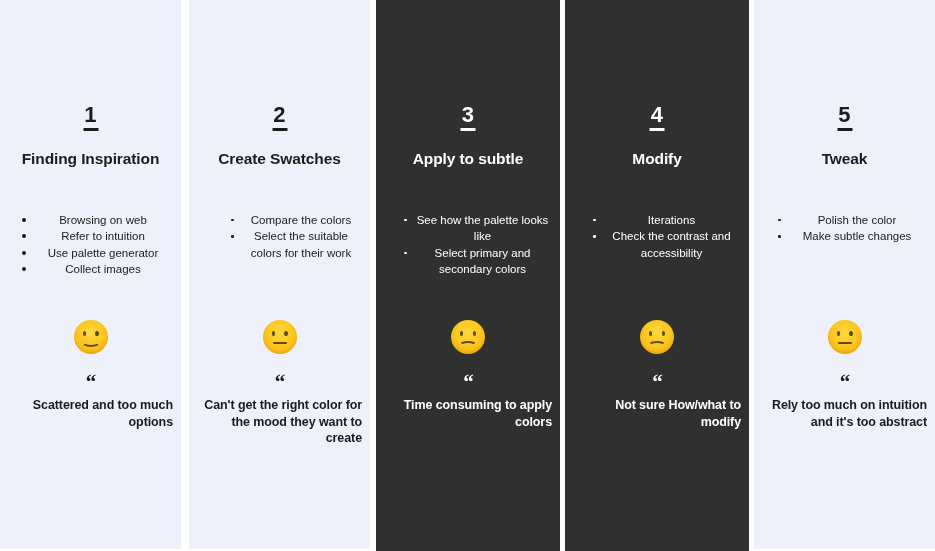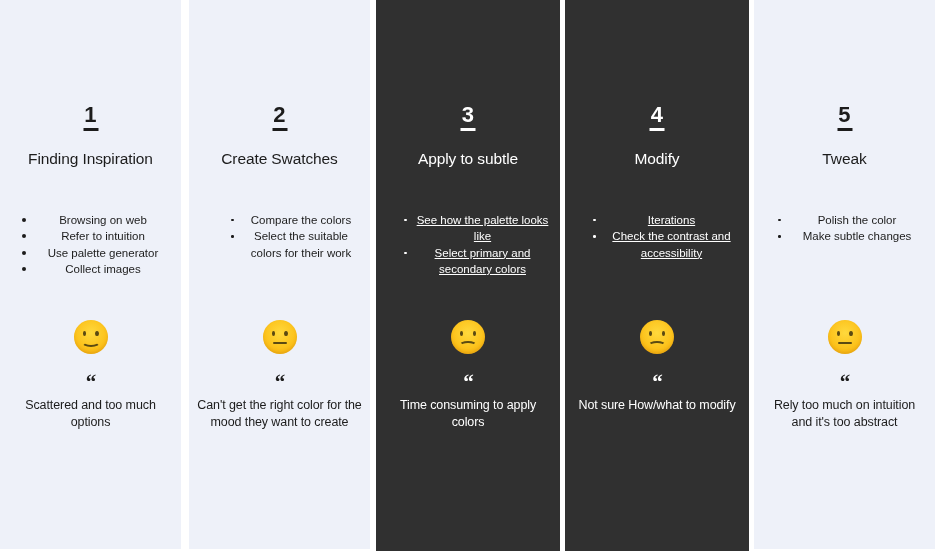--- a/index.html
+++ b/index.html
@@ -58,38 +58,38 @@
     left: 50%;
     transform: translateX(-50%);
     bottom: 0;
     width: 15px;
     height: 3px;
     background: currentColor;
   }
 
   .step-title {
     font-size: 15.5px;
-    font-weight: 400;
+    font-weight: 700;
     margin-top: 19px;
     line-height: 1.2;
     letter-spacing: -0.1px;
   }
 
   .bullets {
     list-style: none;
     margin: 0;
     padding: 0;
     margin-top: 43px;
     width: 100%;
     box-sizing: border-box;
     padding-left: 22px;
     padding-right: 10px;
     text-align: center;
   }
-  .col-3 .bullets, .col-4 .bullets { padding-left: 26px; text-decoration: underline; }
+  .col-3 .bullets, .col-4 .bullets { padding-left: 26px; }
   .col-5 .bullets { }
   .col-2 .bullets { padding-left: 40px; }
 
   .bullets li {
     font-size: 11.5px;
     line-height: 16.5px;
     margin-bottom: 0px;
     position: relative;
     padding-left: 13px;
     letter-spacing: 0px;
@@ -182,23 +182,23 @@
     position: absolute;
     left: 50%;
     transform: translateX(-50%);
     letter-spacing: -1px;
   }
 
   .pain-text {
     position: absolute;
     left: 0;
     right: 0;
-    text-align: center;
+    text-align: right;
     font-size: 12.5px;
-    font-weight: 400;
+    font-weight: 700;
     line-height: 16.5px;
     padding: 0 8px;
     box-sizing: border-box;
     letter-spacing: -0.1px;
   }
 </style>
 </head>
 <body>
 
 <div id="board">

